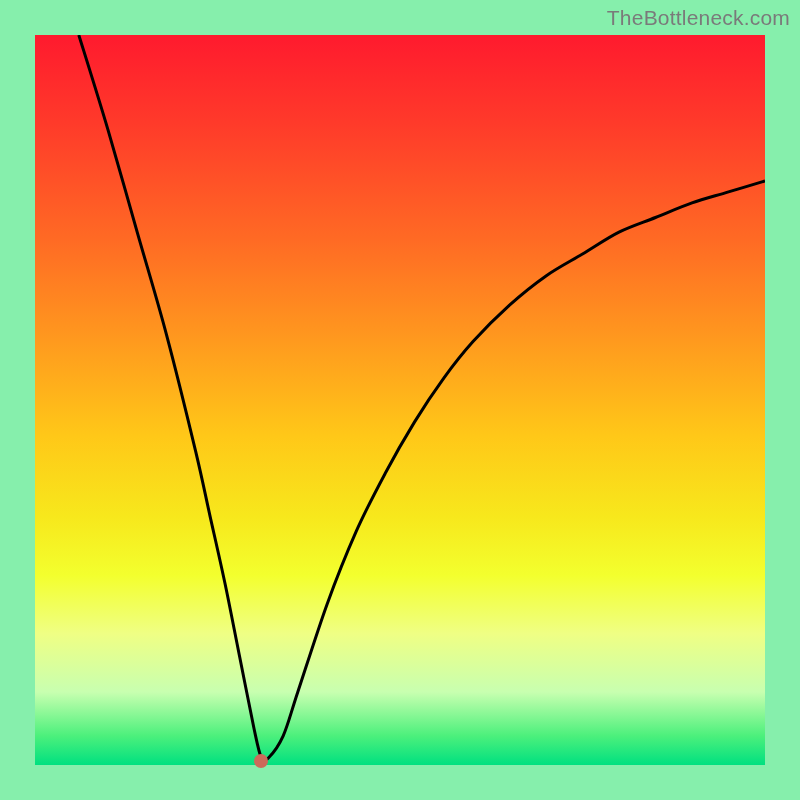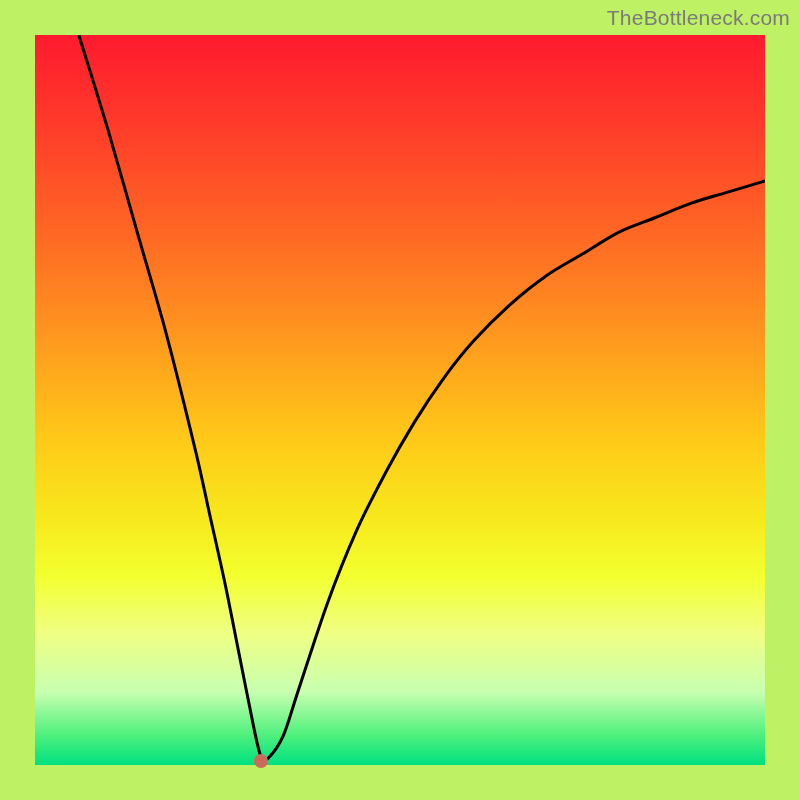--- a/index.html
+++ b/index.html
@@ -9,21 +9,21 @@
     height: 800px;
     background: #000;
     overflow: hidden;
   }
   .frame {
     position: absolute;
     left: 0;
     top: 0;
     width: 800px;
     height: 800px;
-    background: #bef264;
+    background: #86efac;
   }
   .plot {
     position: absolute;
     left: 35px;
     top: 35px;
     width: 730px;
     height: 730px;
     background: linear-gradient(
       to bottom,
       #ff1a2e 0%,

